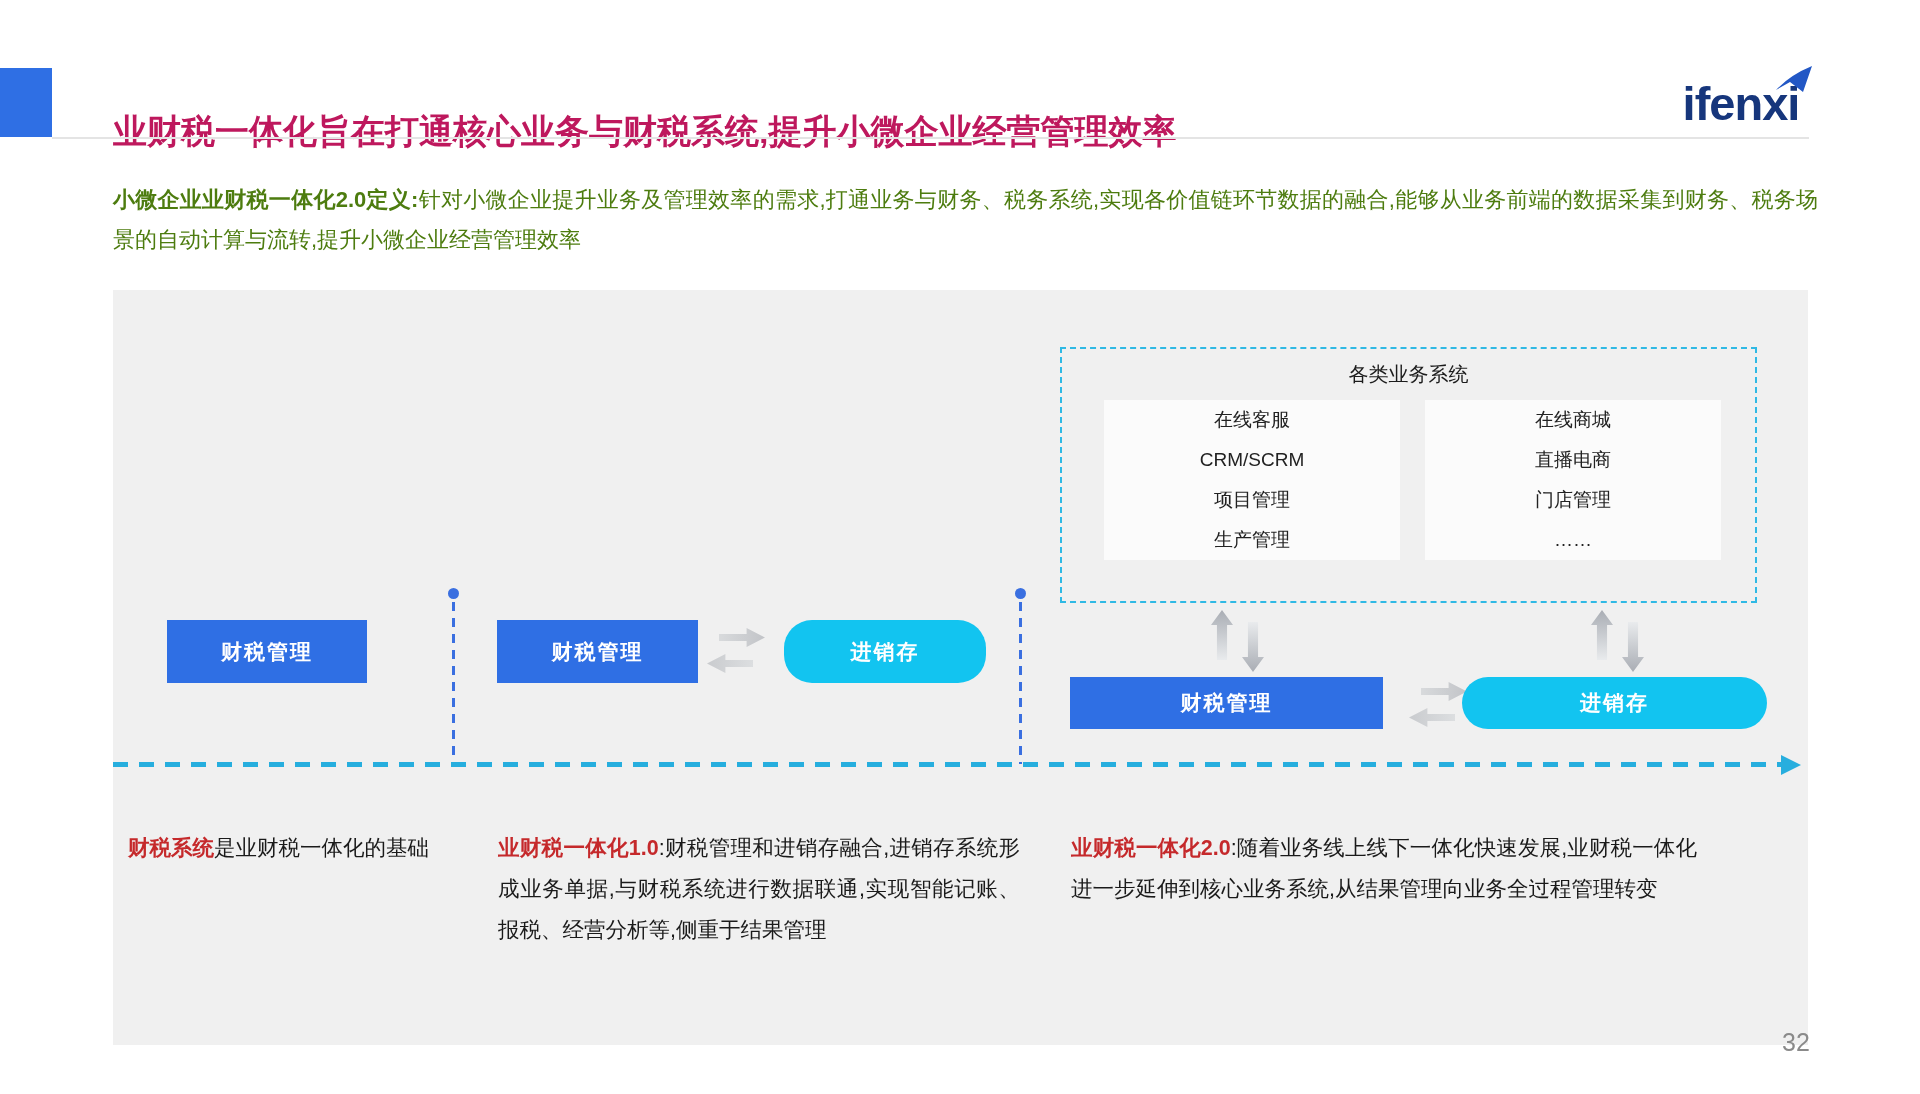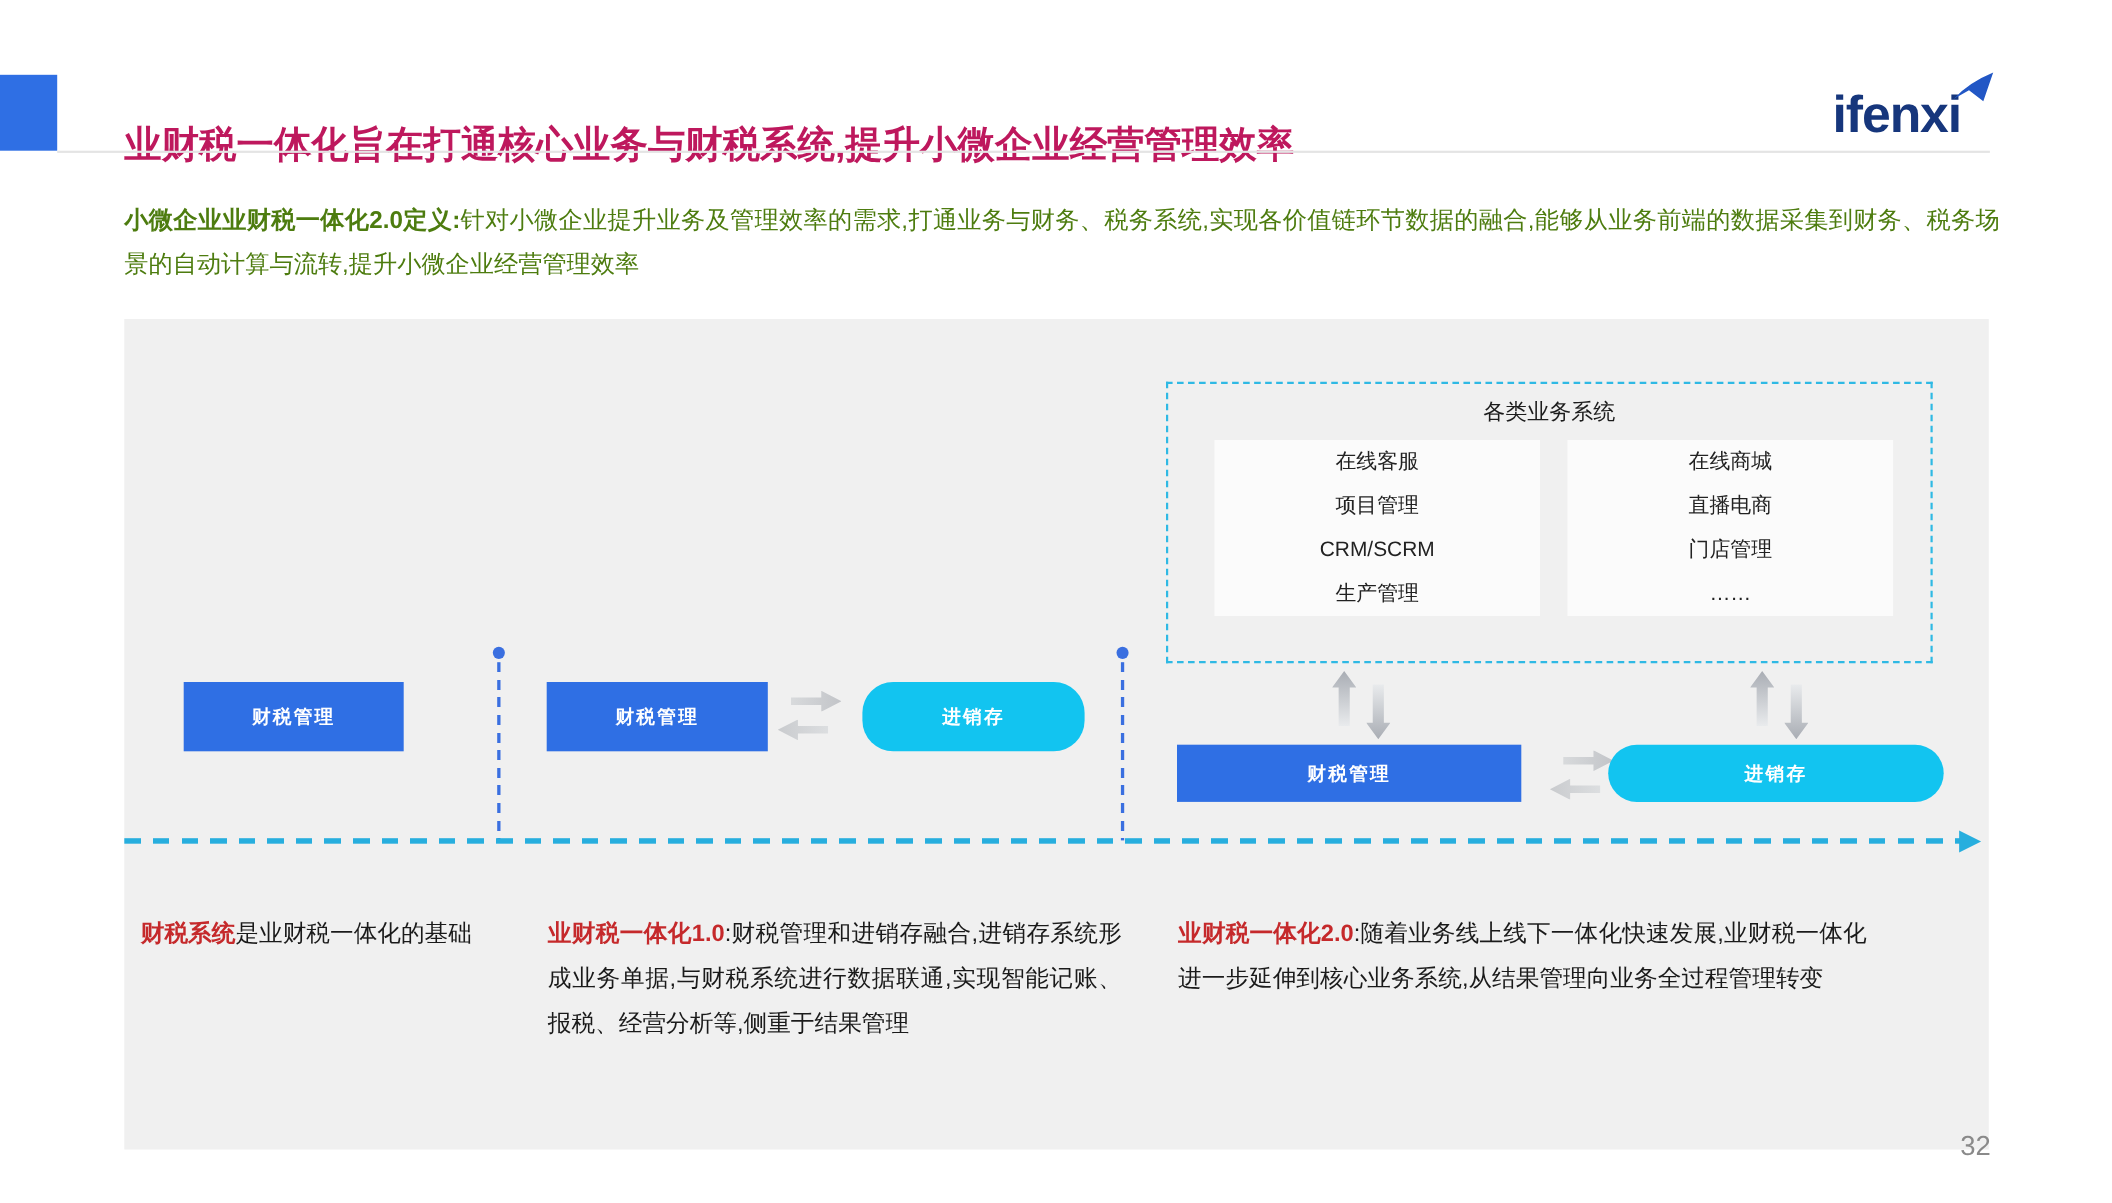--- a/index.html
+++ b/index.html
@@ -5,36 +5,36 @@
   html,body{margin:0;padding:0;}
   body{
     width:1920px;height:1094px;position:relative;background:#ffffff;
     font-family:"Liberation Sans","DejaVu Sans",sans-serif;
     overflow:hidden;color:#1a1a1a;
   }
   
   .accent-square{position:absolute;left:0;top:68px;width:52px;height:69px;background:#2F6FE4;}
   .slide-title{position:absolute;left:113px;top:86px;font-size:34px;font-weight:700;color:#be185d;white-space:nowrap;}
   .header-rule{position:absolute;left:52px;top:137px;width:1757px;height:2px;background:#e4e4e4;}
-  .logo{position:absolute;left:1666px;top:74px;width:150px;height:60px;}
+  .logo{position:absolute;left:1666px;top:74px;width:150px;height:60px;text-align:center;}
   .logo-text{font-size:47px;font-weight:800;color:#16367C;letter-spacing:-1px;line-height:60px;}
   .logo-arrow{position:absolute;top:-9px;right:2px;width:38px;height:28px;}
   
   .definition{position:absolute;left:113px;top:158px;width:1705px;font-size:22px;line-height:40px;color:#4d7c0f;text-align:justify;}
   .definition .lead{font-weight:700;}
   
   .panel{position:absolute;left:113px;top:290px;width:1695px;height:755px;background:#F0F0F0;}
   
   .biz-box{position:absolute;left:947px;top:57px;width:697px;height:256px;border:2px dashed #2FB9E4;box-sizing:border-box;}
   .biz-title{margin-top:12px;text-align:center;font-size:20px;color:#1c1c1c;}
   .biz-grid{display:flex;gap:25px;padding:12px 34px 0 42px;}
   .biz-col{flex:1;display:flex;flex-direction:column;gap:0;}
   .biz-item{height:40px;line-height:40px;text-align:center;background:#FBFBFB;font-size:19px;color:#222;}
   
-  .stage-box{position:absolute;display:flex;align-items:center;justify-content:center;color:#fff;font-weight:700;font-size:17px;letter-spacing:2px;}
+  .stage-box{position:absolute;display:flex;align-items:center;justify-content:center;color:#fff;font-weight:700;font-size:21px;letter-spacing:2px;}
   .box-blue{background:#2F6FE4;}
   .box-cyan{background:#12C4F0;border-radius:28px;}
   .stage1-finance{left:54px;top:330px;width:200px;height:63px;}
   .stage2-finance{left:384px;top:330px;width:201px;height:63px;}
   .stage2-inventory{left:671px;top:330px;width:202px;height:63px;}
   .stage3-finance{left:957px;top:387px;width:313px;height:52px;}
   .stage3-inventory{left:1349px;top:387px;width:305px;height:52px;}
   
   .divider{position:absolute;top:312px;width:3px;height:162px;
     background:repeating-linear-gradient(180deg,#3A6FE0 0 9px,transparent 9px 16px);}
@@ -88,22 +88,22 @@
   <span class="lead">小微企业业财税一体化2.0定义:</span><span>针对小微企业提升业务及管理效率的需求,打通业务与财务、税务系统,实现各价值链环节数据的融合,能够从业务前端的数据采集到财务、税务场景的自动计算与流转,提升小微企业经营管理效率</span>
 </p>
 
 <div class="panel">
 
   <div class="biz-box">
     <div class="biz-title">各类业务系统</div>
     <div class="biz-grid">
       <div class="biz-col">
         <div class="biz-item">在线客服</div>
+        <div class="biz-item">CRM/SCRM</div>
         <div class="biz-item">项目管理</div>
-        <div class="biz-item">CRM/SCRM</div>
         <div class="biz-item">生产管理</div>
       </div>
       <div class="biz-col">
         <div class="biz-item">在线商城</div>
         <div class="biz-item">直播电商</div>
         <div class="biz-item">门店管理</div>
         <div class="biz-item">……</div>
       </div>
     </div>
   </div>

